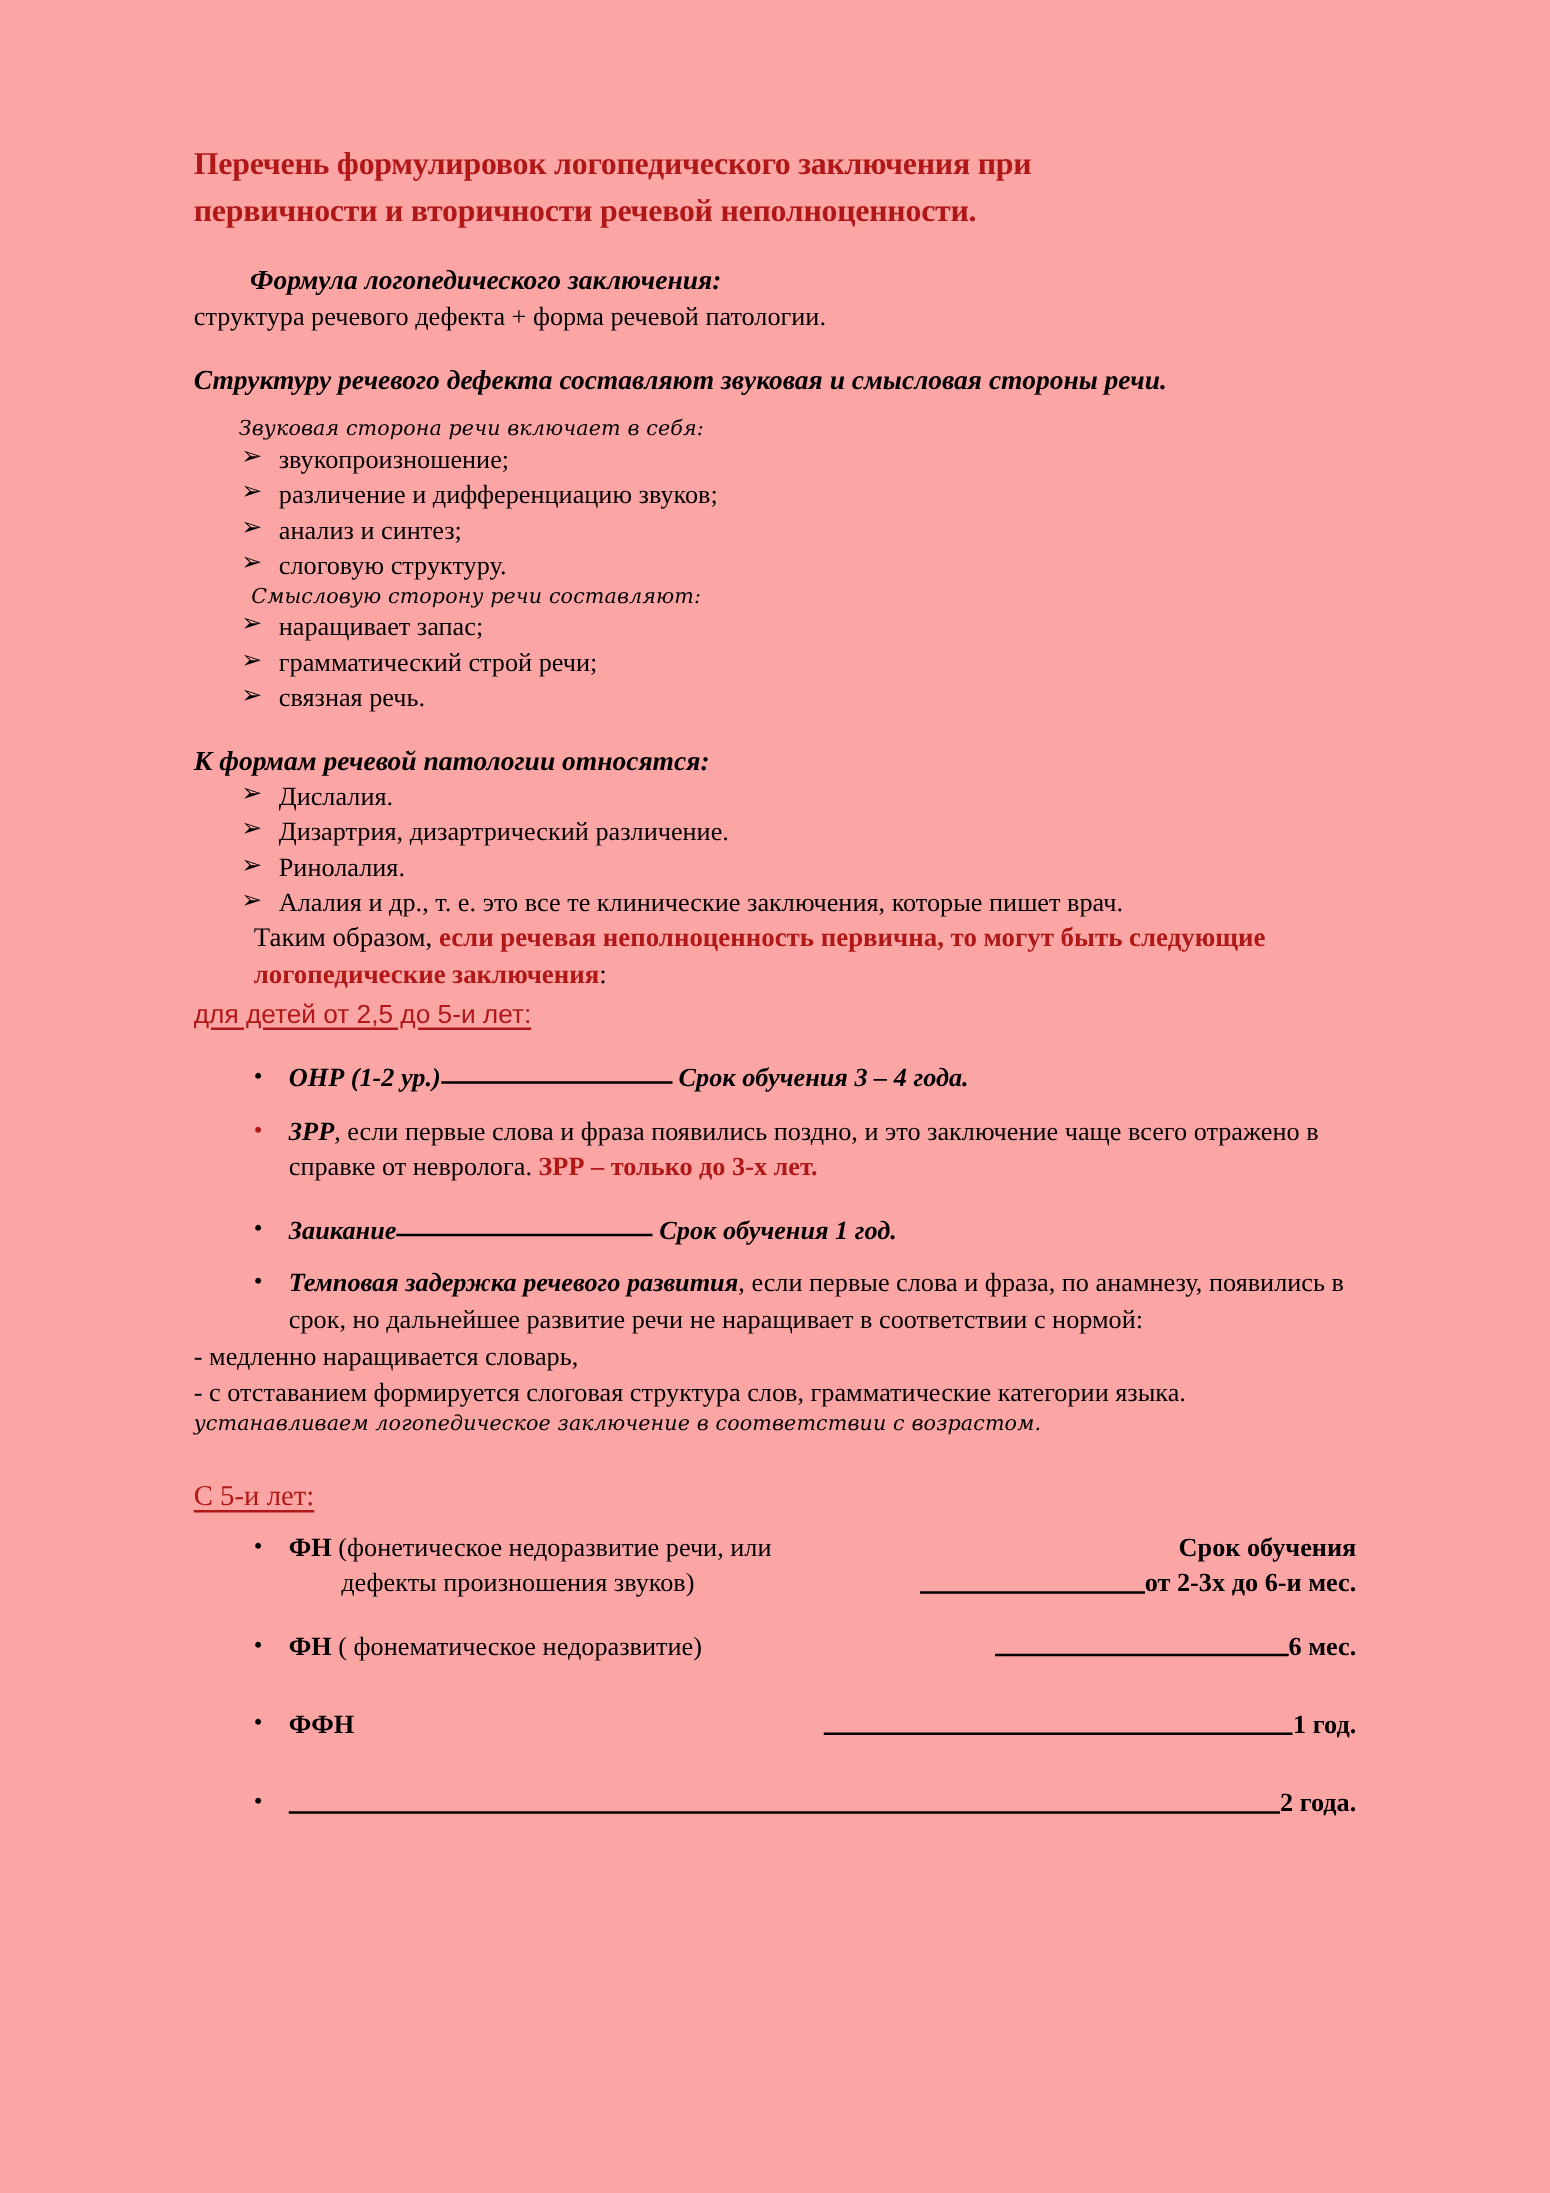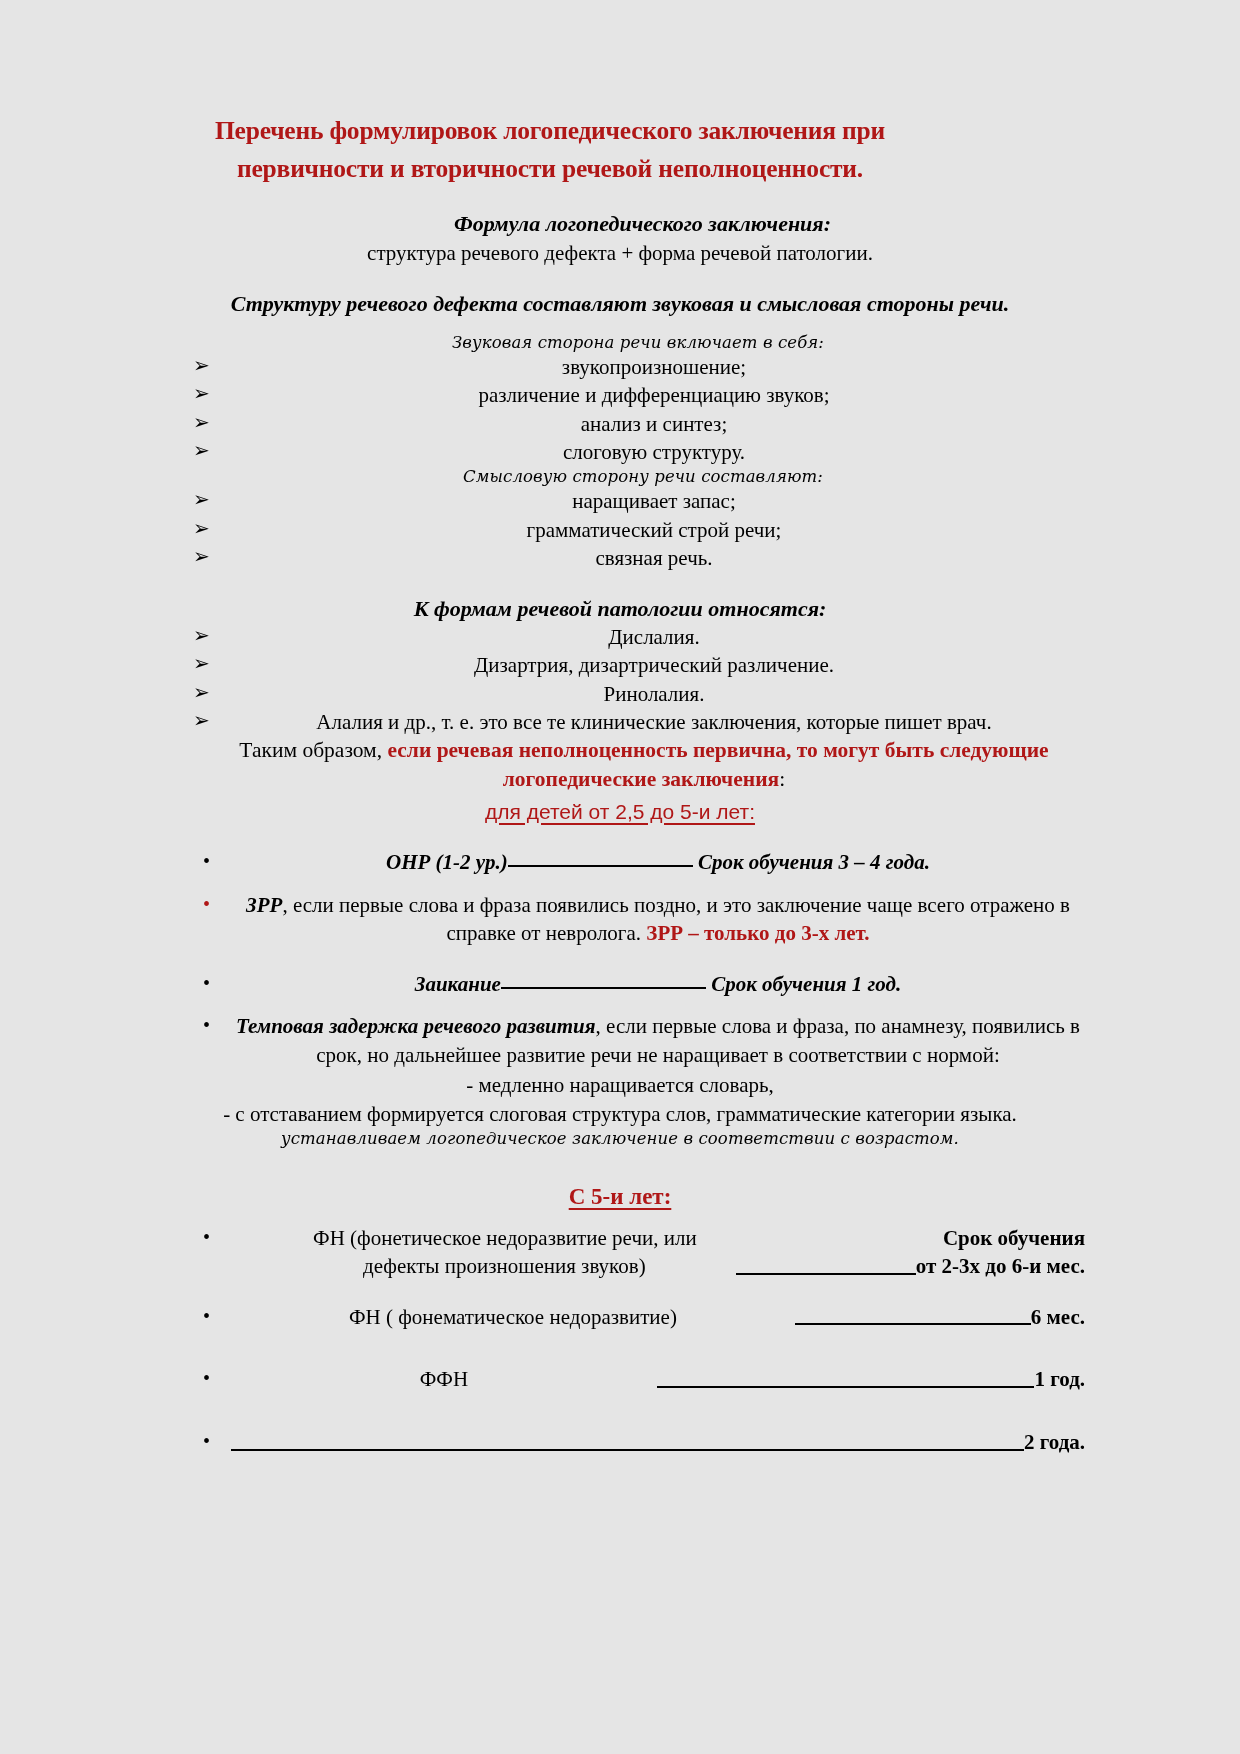--- a/index.html
+++ b/index.html
@@ -4,25 +4,24 @@
 <style>
   html, body {
     margin: 0;
     padding: 0;
     background: #ffffff;
   }
   .page {
     position: relative;
     width: 1240px;
     height: 1754px;
-    background: #e5e5e5;
+    background: #fca5a5;
     overflow: hidden;
     font-family: "Liberation Serif", "DejaVu Serif", serif;
     color: #000000;
-    text-align: center;
   }
   .content {
     position: absolute;
     left: 155px;
     top: 112px;
     width: 930px;
   }
 
   
   .doc-title {
@@ -98,21 +97,21 @@
   ul.dot-list > li .dot-marker {
     position: absolute;
     left: 48px;
     top: 0px;
     font-size: 20px;
     line-height: 1.36;
   }
   ul.dot-list > li .dot-marker.red { color: #B01717; }
 
   .bi { font-weight: bold; font-style: italic; margin-top: 44px; }
-  .b  { font-weight: normal; }
+  .b  { font-weight: bold; }
   .red { color: #B01717; }
   .red-b { color: #B01717; font-weight: bold; }
 
   .fill-rule {
     display: inline-block;
     border-bottom: 2px solid #000;
     vertical-align: 2px;
   }
 
   
@@ -133,21 +132,21 @@
     font-size: 21px;
     line-height: 1.4;
     text-decoration: underline;
     text-underline-offset: 4px;
     display: inline-block;
   }
 
   .red-serif-underline {
     color: #B01717;
     font-family: "Liberation Serif", "DejaVu Serif", serif;
-    font-weight: bold;
+    font-weight: normal;
     font-size: 23px;
     text-decoration: underline;
     text-underline-offset: 4px;
     display: inline-block;
   }
 
   .dash-line {
     font-size: 21px;
     line-height: 1.36;
   }

